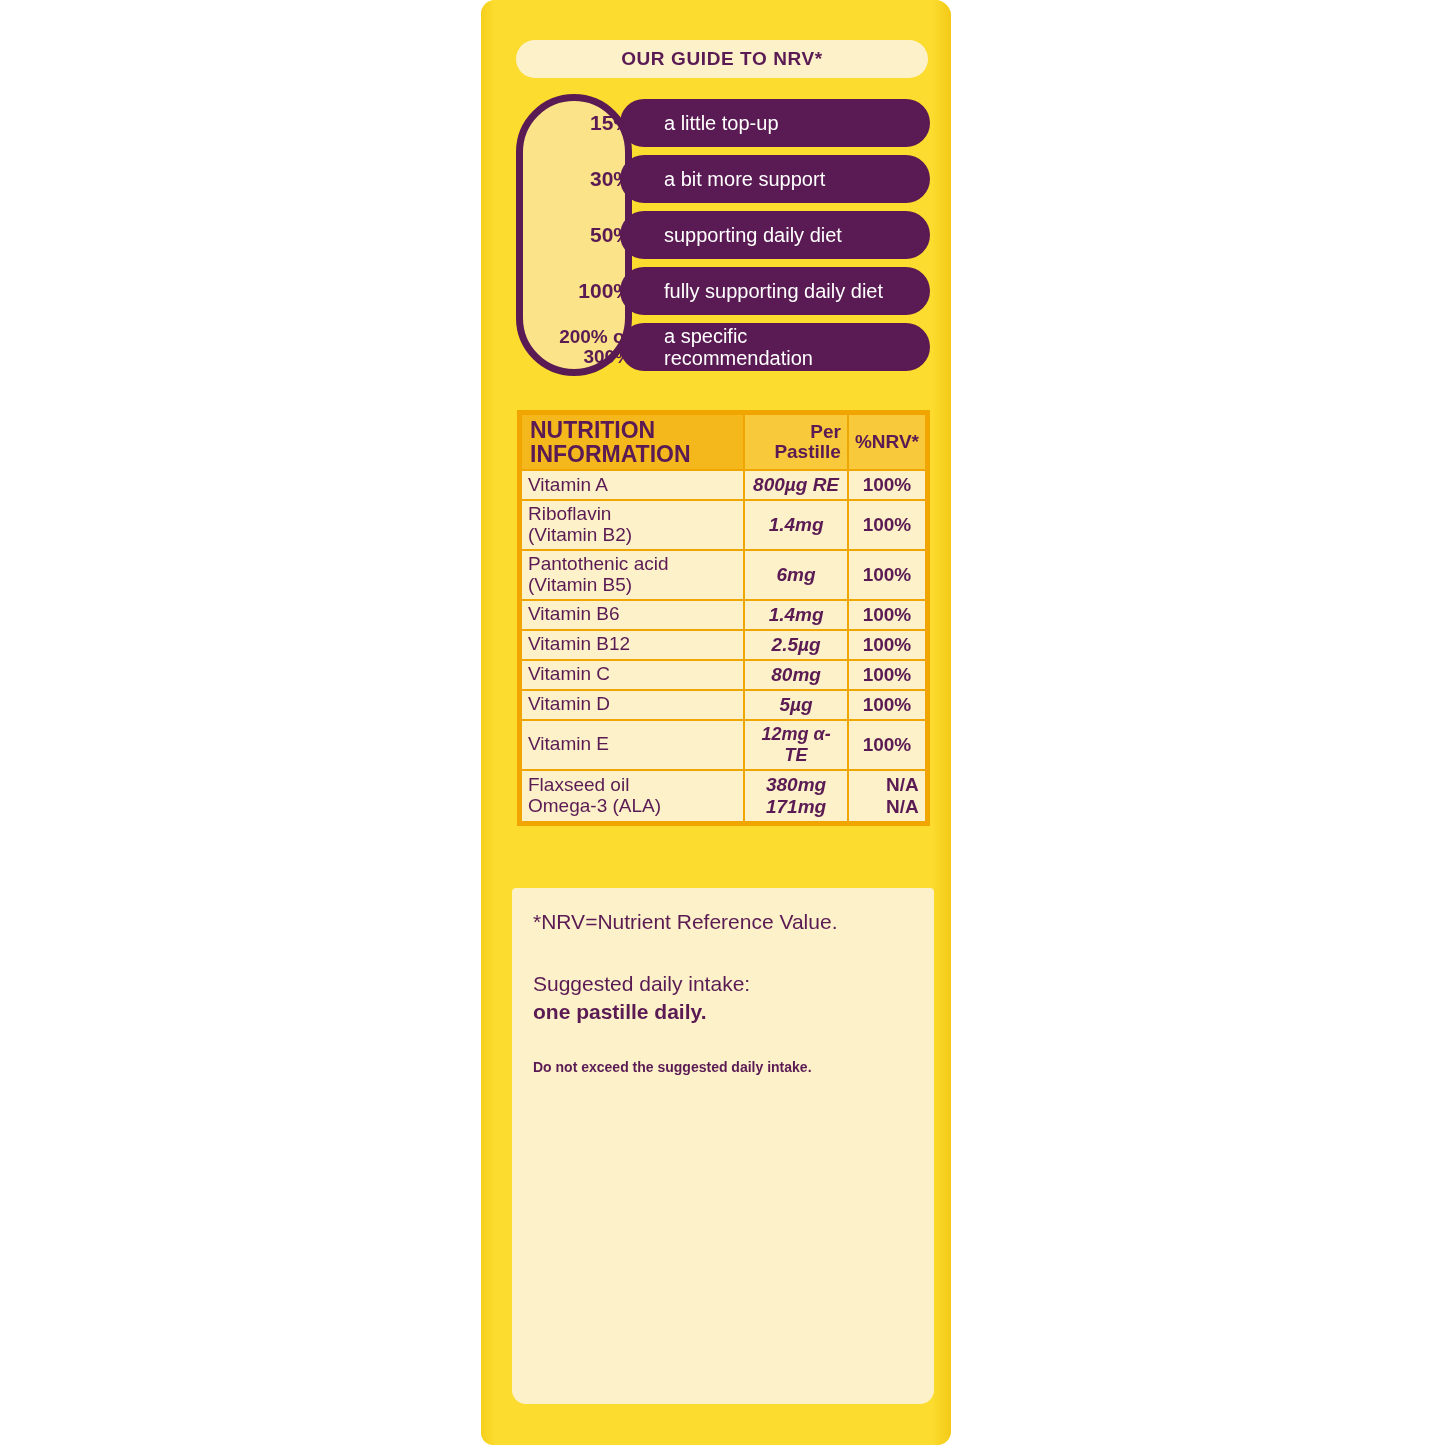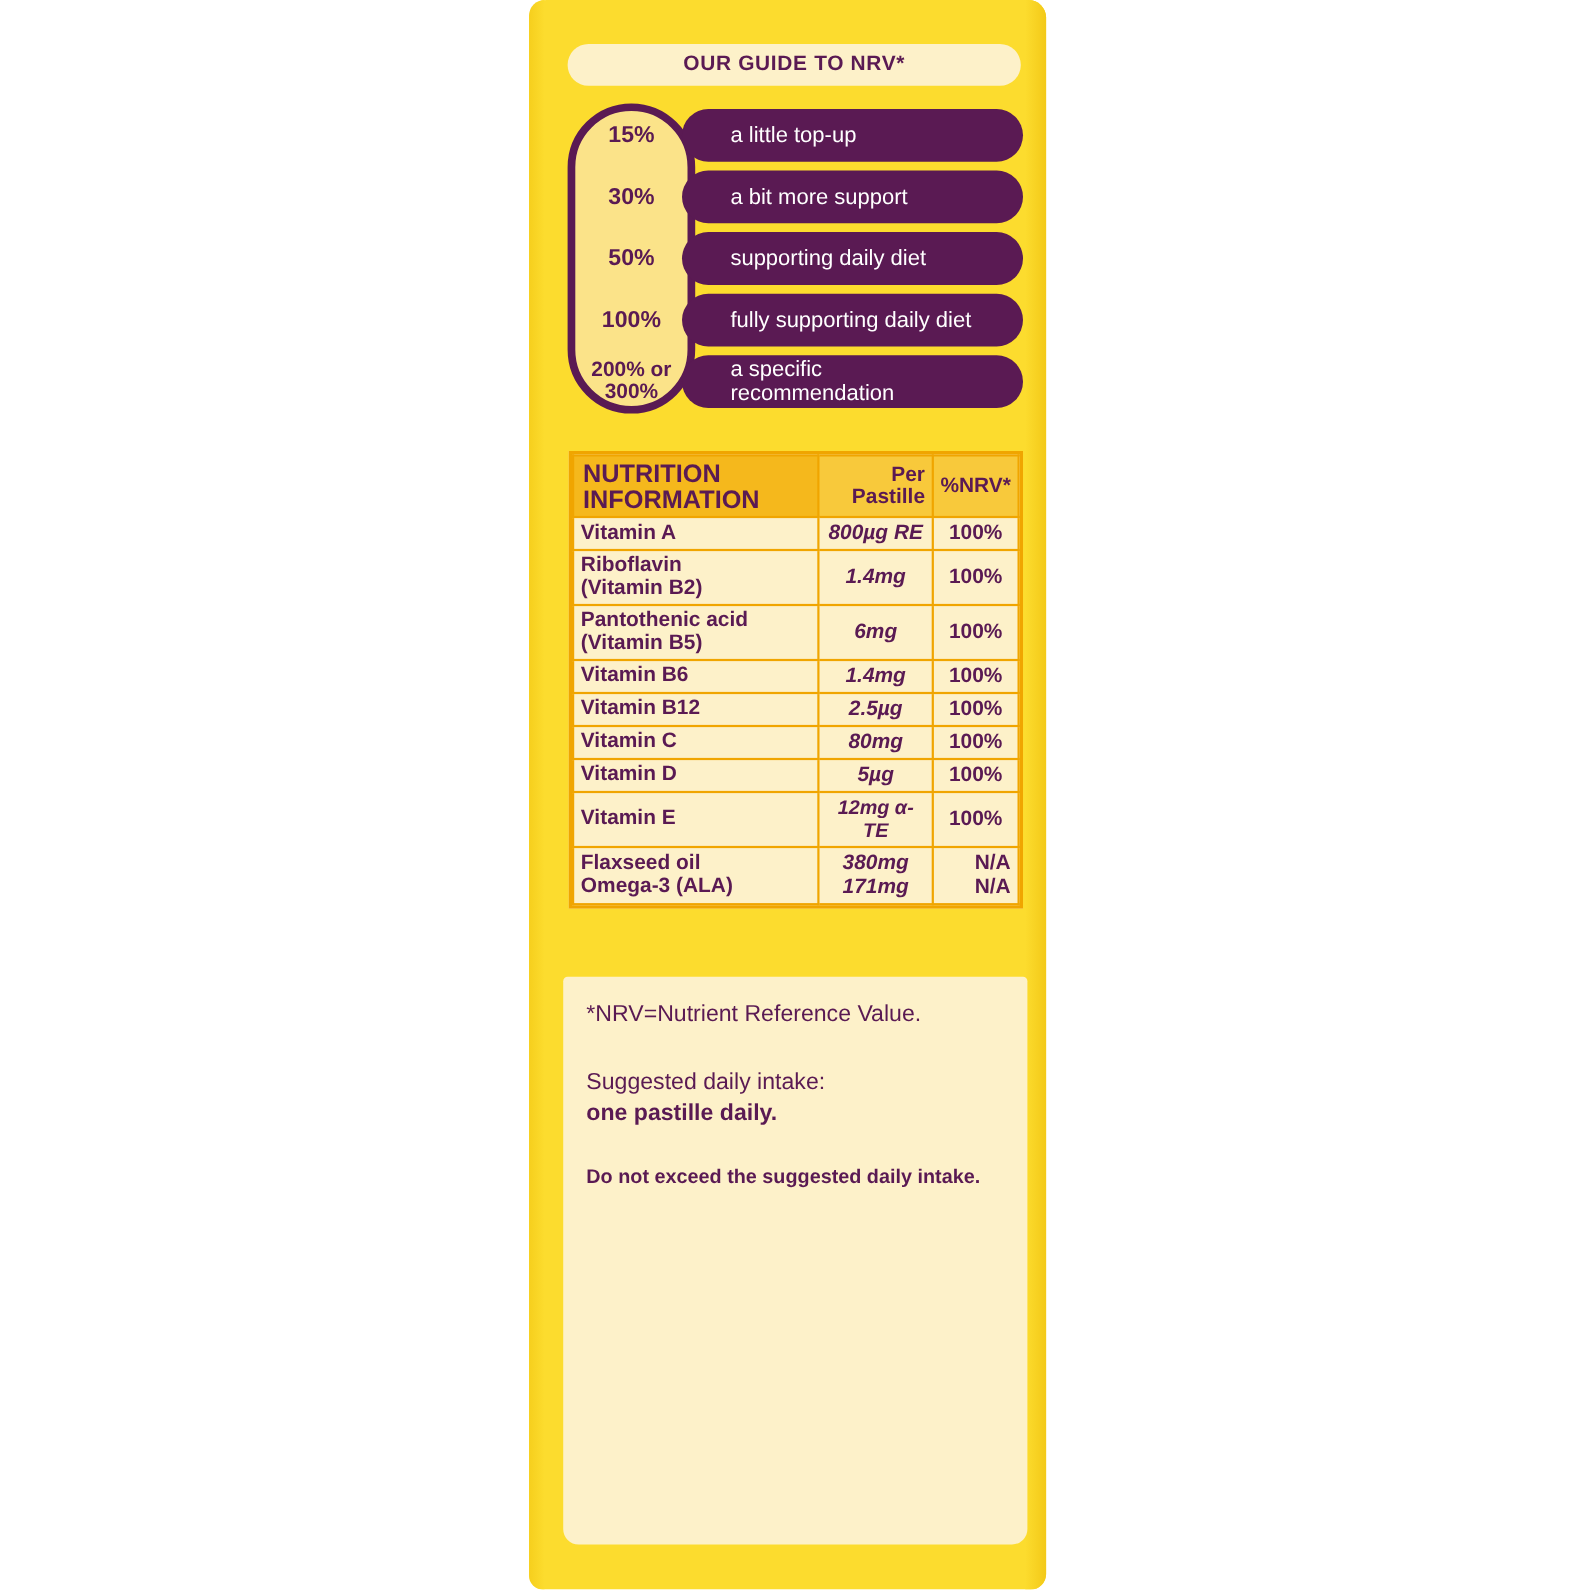--- a/index.html
+++ b/index.html
@@ -122,21 +122,21 @@
     border-radius: 24px;
     color: #ffffff;
     display: flex;
     align-items: center;
     padding-left: 44px;
     box-sizing: border-box;
     font-size: 20px;
     line-height: 1.1;
     z-index: 1;
   }
-  .nrv-row .nrv-pct { position: relative; z-index: 4; }
+  .nrv-row .nrv-pct { position: relative; z-index: 4; text-align: right; }
 
   
   .nutri-table {
     position: absolute;
     left: 517px;
     top: 410px;
     width: 413px;
     border: 3px solid #f0a500;
     box-sizing: border-box;
     border-collapse: collapse;
@@ -160,39 +160,39 @@
     vertical-align: middle;
     line-height: 1.05;
     font-size: 19px;
   }
   .nutri-table thead th.h-name {
     text-align: left;
     font-size: 23px;
     background: #f5b81c;
     padding-left: 8px;
   }
-  .col-name { width: 232px; text-align: left; font-weight: bold; line-height: 1.1; }
+  .col-name { width: 232px; text-align: left; font-weight: normal; line-height: 1.1; }
   .col-amt  { width: 108px; text-align: center; font-weight: bold; font-style: italic; }
   .col-nrv  { width: 73px;  text-align: center; font-weight: bold; }
   .nutri-table tbody td { background: #fdf1c9; }
 
   
   .notes {
     position: absolute;
     left: 533px;
     top: 908px;
     width: 390px;
     color: #5a1a53;
     font-size: 21px;
     line-height: 1.3;
   }
   .notes p { margin: 0 0 28px 0; }
 
   .note-block-2 { position: absolute; left: 533px; top: 970px; width: 400px; color:#5a1a53; font-size:21px; line-height:1.32;}
-  .note-block-3 { position: absolute; left: 533px; top: 1058px; width: 400px; color:#5a1a53; font-size:18px; line-height:1.32; font-weight:bold;}
+  .note-block-3 { position: absolute; left: 533px; top: 1058px; width: 400px; color:#5a1a53; font-size:14px; line-height:1.32; font-weight:bold;}
   .note-block-4 { position: absolute; left: 533px; top: 1145px; width: 410px; color:#5a1a53; font-size:21px; line-height:1.32;}
 
   
   .pack-inner-cream {
     position: absolute;
     left: 512px;
     top: 888px;
     width: 422px;
     height: 516px;
     background: #fdf1c9;

